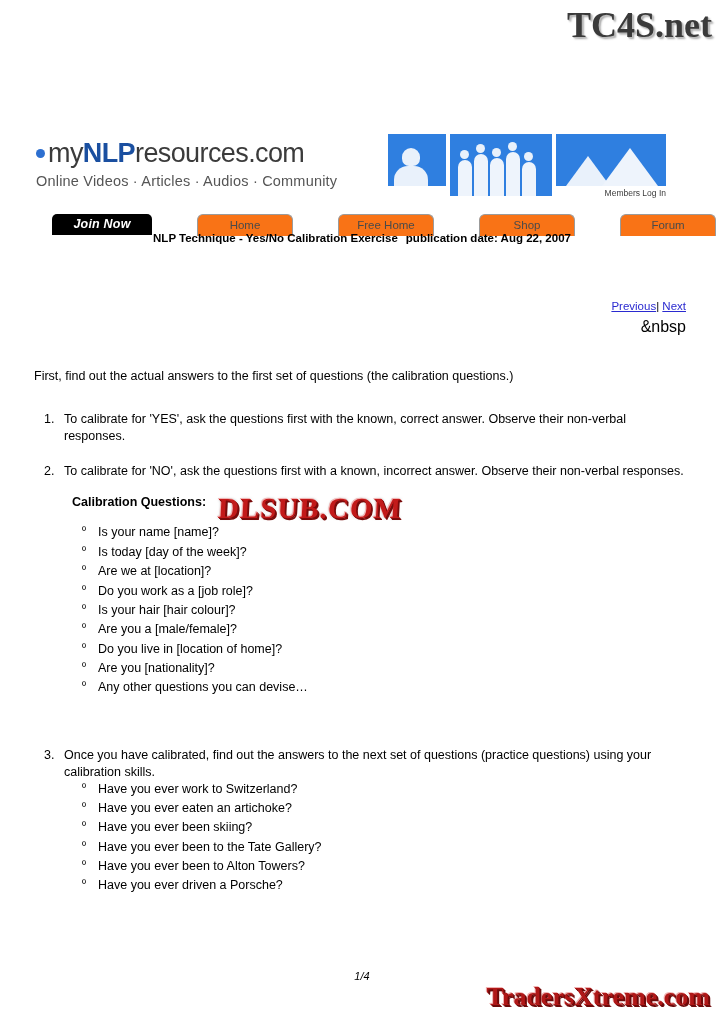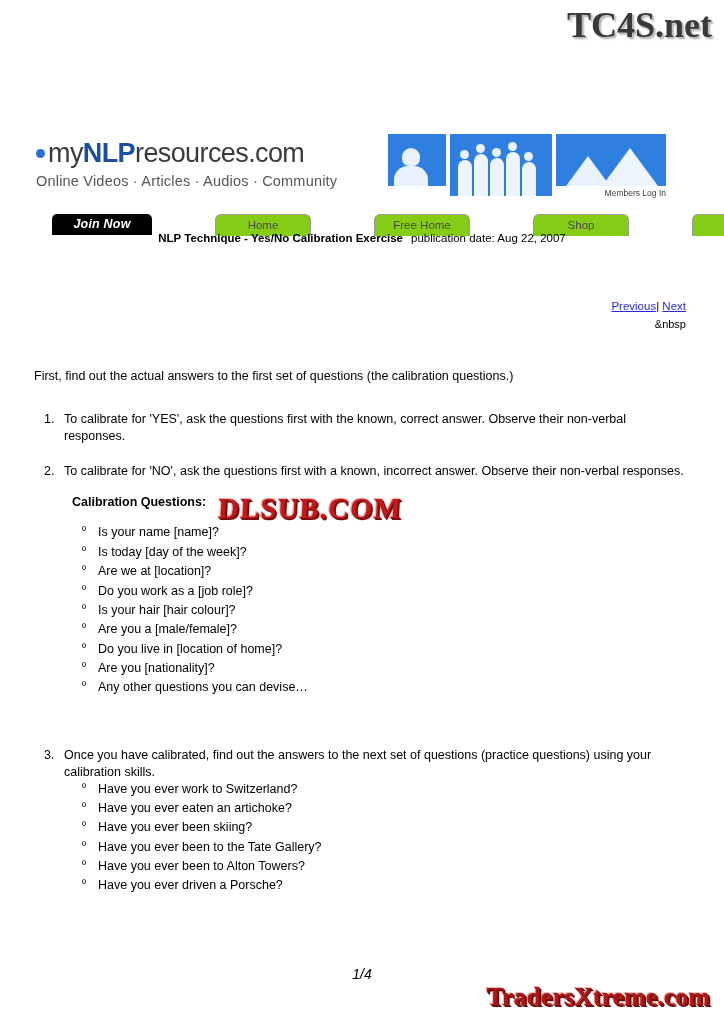--- a/index.html
+++ b/index.html
@@ -140,42 +140,42 @@
     font-size: 12.5px;
     font-style: italic;
     font-weight: bold;
     text-align: center;
     line-height: 21px;
     letter-spacing: 0.2px;
   }
   .nav-item {
     width: 94px;
     height: 21px;
-    margin-left: 20px;
-    background: #84cc16;
+    margin-left: 2px;
+    background: #f97316;
     border: 1px solid #9b9b9b;
     border-bottom: none;
     border-radius: 6px 6px 0 0;
     font-size: 11.5px;
     color: #4a4a4a;
     text-align: center;
     line-height: 21px;
   }
 
   
   .title-line {
     position: absolute;
     top: 232px;
     left: 0;
     width: 724px;
     text-align: center;
     font-size: 11.5px;
   }
   .title-line .doc-title { font-weight: bold; color: #000; }
-  .title-line .pubdate { font-weight: normal; color: #000; margin-left: 8px; }
+  .title-line .pubdate { font-weight: bold; color: #000; margin-left: 8px; }
 
   .rule {
     position: absolute;
     left: 36px;
     top: 250px;
     width: 652px;
     border-top: 1px solid #ffffff;
   }
 
   
@@ -188,21 +188,21 @@
   }
   .pager a {
     color: #2a2ad0;
     text-decoration: underline;
   }
   .pager .sep { color: #000; }
   .nbsp-line {
     position: absolute;
     top: 318px;
     right: 38px;
-    font-size: 11px;
+    font-size: 16px;
     color: #000;
   }
 
   
   .content {
     position: absolute;
     top: 368px;
     left: 34px;
     width: 656px;
     font-size: 12.5px;
@@ -267,21 +267,21 @@
     transform: skewX(-3deg);
   }
 
   
   .page-num {
     position: absolute;
     bottom: 42px;
     left: 0;
     width: 724px;
     text-align: center;
-    font-size: 14px;
+    font-size: 11px;
     font-style: italic;
     color: #000;
   }
   .tx-watermark {
     position: absolute;
     bottom: 12px;
     right: 14px;
     font-family: "Liberation Serif", serif;
     font-weight: bold;
     font-size: 26px;

